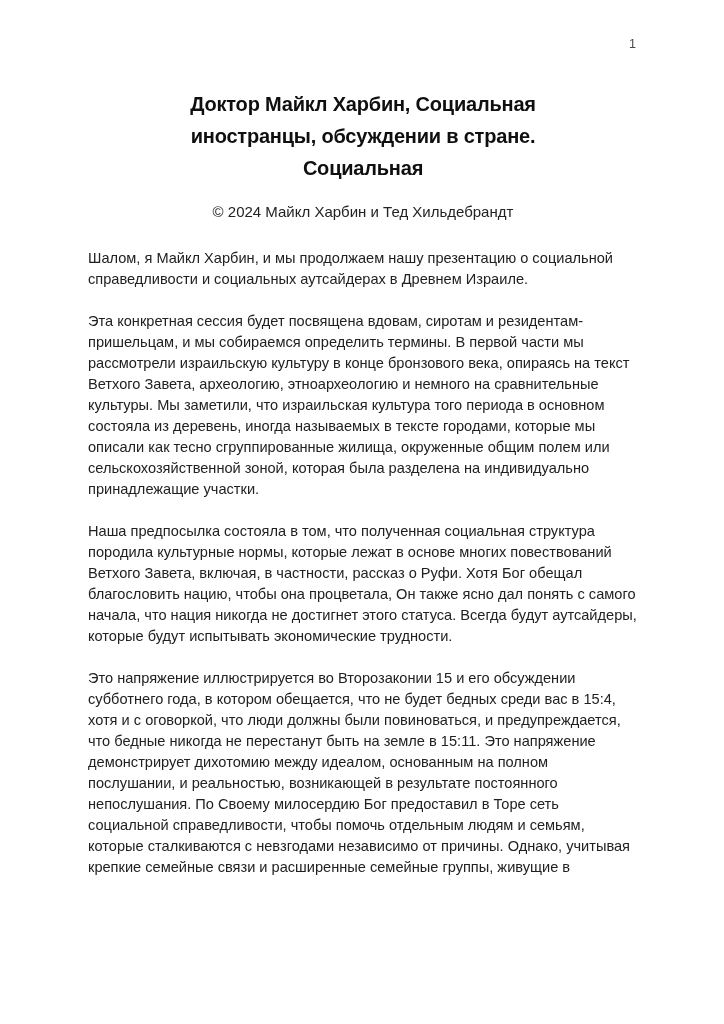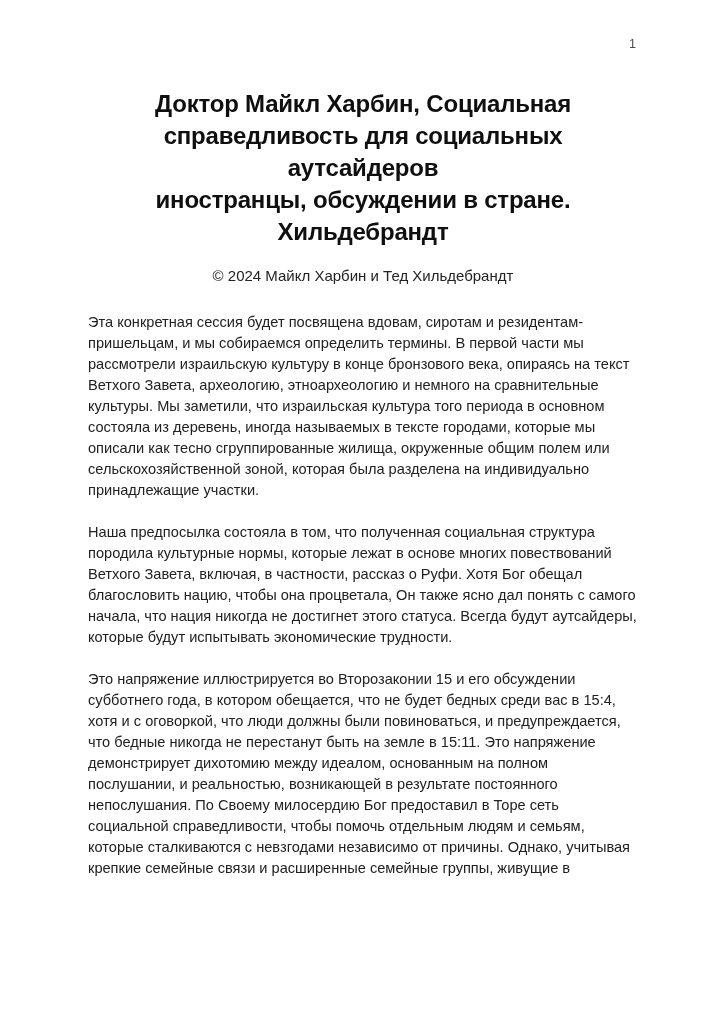--- a/index.html
+++ b/index.html
@@ -26,21 +26,21 @@
       line-height: 16px;
       color: #4a4a4a;
       padding-right: 2px;
     }
 
     .title-block {
       margin-top: 36px;
       text-align: center;
       color: #0f0f0f;
       font-weight: bold;
-      font-size: 24px;
+      font-size: 20px;
       line-height: 32px;
       letter-spacing: -0.2px;
     }
 
     .title-line { display: block; }
 
     .copyright-line {
       margin-top: 18px;
       text-align: center;
       font-size: 15px;
@@ -63,26 +63,26 @@
   </style>
 </head>
 <body>
 
 <div class="page">
 
   <div class="page-number">1</div>
 
   <h1 class="title-block">
     <span class="title-line">Доктор Майкл Харбин, Социальная</span>
-    <span class="title-line">справедливость для социальных аутсайдеров</span>
     <span class="title-line">иностранцы, обсуждении в стране.</span>
-    <span class="title-line">Хильдебрандт</span>
+    <span class="title-line">Социальная</span>
   </h1>
 
   <div class="copyright-line">© 2024 Майкл Харбин и Тед Хильдебрандт</div>
 
   <div class="body-text">
+    <p>Шалом, я Майкл Харбин, и мы продолжаем нашу презентацию о социальной справедливости и социальных аутсайдерах в Древнем Израиле.</p>
     <p>Эта конкретная сессия будет посвящена вдовам, сиротам и резидентам-пришельцам, и мы собираемся определить термины. В первой части мы рассмотрели израильскую культуру в конце бронзового века, опираясь на текст Ветхого Завета, археологию, этноархеологию и немного на сравнительные культуры. Мы заметили, что израильская культура того периода в основном состояла из деревень, иногда называемых в тексте городами, которые мы описали как тесно сгруппированные жилища, окруженные общим полем или сельскохозяйственной зоной, которая была разделена на индивидуально принадлежащие участки.</p>
     <p>Наша предпосылка состояла в том, что полученная социальная структура породила культурные нормы, которые лежат в основе многих повествований Ветхого Завета, включая, в частности, рассказ о Руфи. Хотя Бог обещал благословить нацию, чтобы она процветала, Он также ясно дал понять с самого начала, что нация никогда не достигнет этого статуса. Всегда будут аутсайдеры, которые будут испытывать экономические трудности.</p>
     <p>Это напряжение иллюстрируется во Второзаконии 15 и его обсуждении субботнего года, в котором обещается, что не будет бедных среди вас в 15:4, хотя и с оговоркой, что люди должны были повиноваться, и предупреждается, что бедные никогда не перестанут быть на земле в 15:11. Это напряжение демонстрирует дихотомию между идеалом, основанным на полном послушании, и реальностью, возникающей в результате постоянного непослушания. По Своему милосердию Бог предоставил в Торе сеть социальной справедливости, чтобы помочь отдельным людям и семьям, которые сталкиваются с невзгодами независимо от причины. Однако, учитывая крепкие семейные связи и расширенные семейные группы, живущие в</p>
   </div>
 
 </div>
 
 </body></html>

